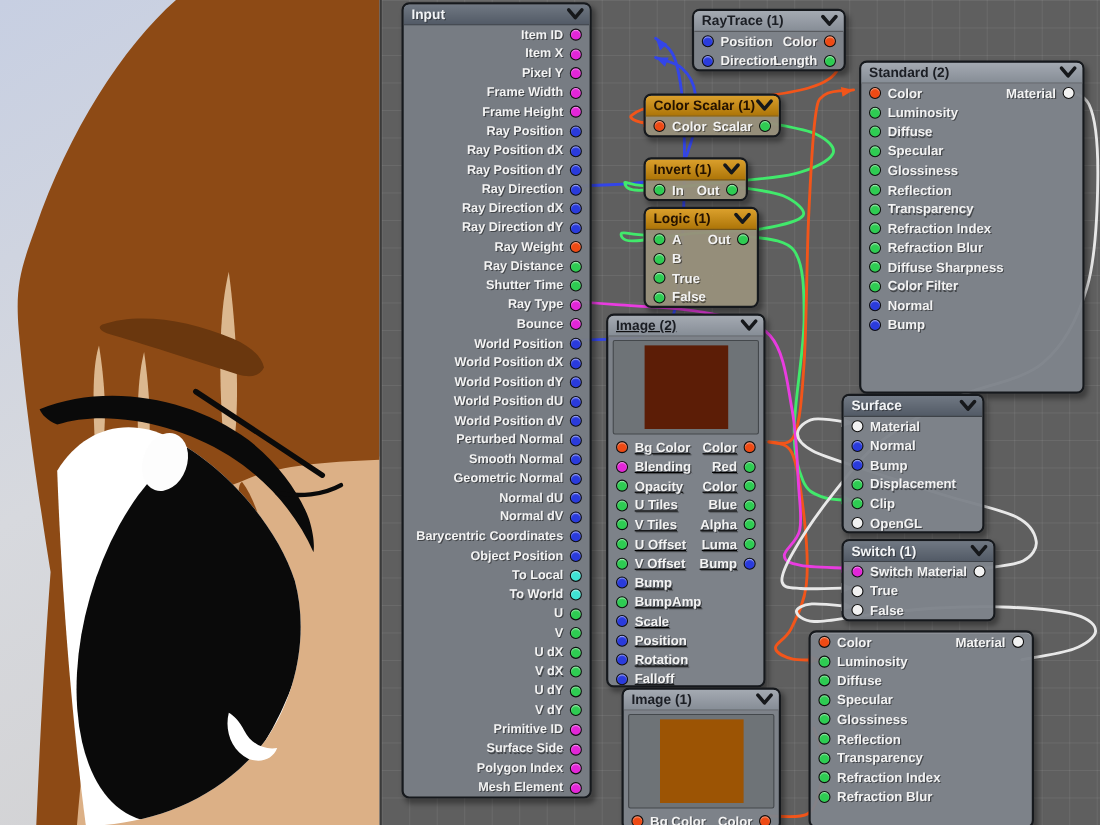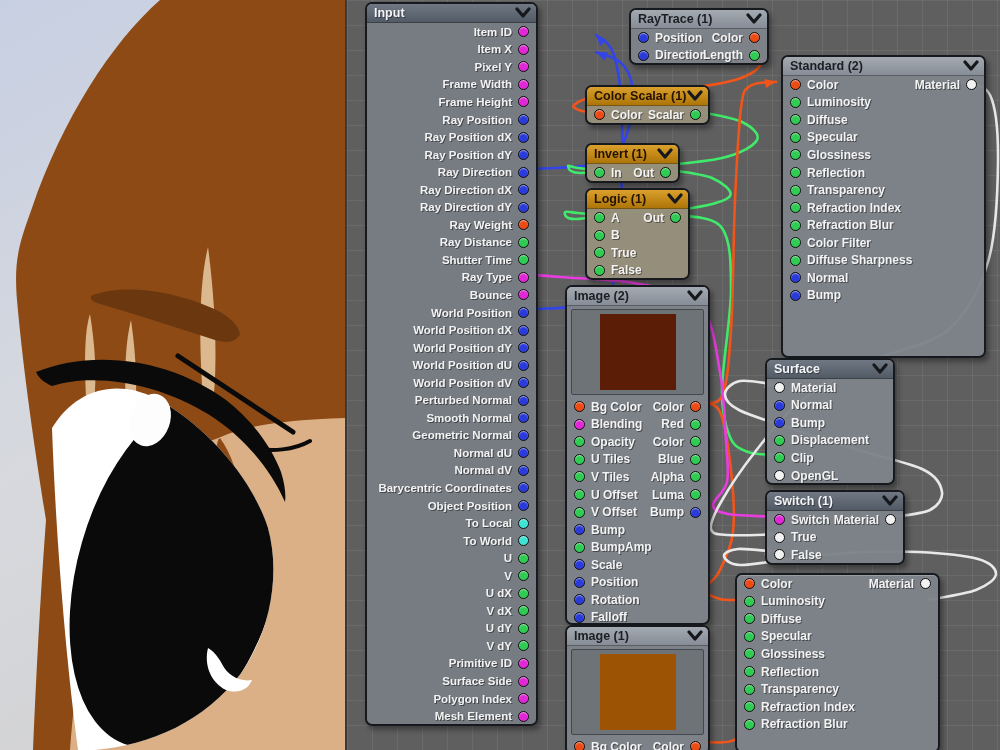--- a/index.html
+++ b/index.html
@@ -421,21 +421,21 @@
             <span class="plabel">True</span>
           </span>
         </div>
         <div class="nrow">
           <span class="lft">
             <span class="dot" style="background: rgb(46, 204, 82);"></span>
             <span class="plabel">False</span>
           </span>
         </div>
       </div>
-      <div class="node light" style="left: 565px; top: 285px; width: 145px; height: 340.15px;">
+      <div class="node light" style="left: 551px; top: 285px; width: 145px; height: 340.15px; text-decoration: underline;">
         <div class="nhead">
           <span class="ttl">Image (2)</span>
           <svg class="chev" width="16" height="12" viewBox="0 0 16 12">
        <path d="M2,2 L8,9 L14,2" fill="none" stroke="#16181b" stroke-width="3.2" stroke-linecap="round" stroke-linejoin="round"></path>
           </svg>
         </div>
         <div class="preview">
           <div class="swatch" style="background: rgb(92, 29, 6);"></div>
         </div>
         <div class="nrow">
@@ -606,27 +606,27 @@
         </div>
         <div class="nrow">
           <span class="lft">
             <span class="dot" style="background: rgb(46, 204, 82);"></span>
             <span class="plabel">Refraction Blur</span>
           </span>
         </div>
         <div class="nrow">
           <span class="lft">
             <span class="dot" style="background: rgb(46, 204, 82);"></span>
+            <span class="plabel">Diffuse Sharpness</span>
+          </span>
+        </div>
+        <div class="nrow">
+          <span class="lft">
+            <span class="dot" style="background: rgb(46, 204, 82);"></span>
             <span class="plabel">Color Filter</span>
-          </span>
-        </div>
-        <div class="nrow">
-          <span class="lft">
-            <span class="dot" style="background: rgb(46, 204, 82);"></span>
-            <span class="plabel">Diffuse Sharpness</span>
           </span>
         </div>
         <div class="nrow">
           <span class="lft">
             <span class="dot" style="background: rgb(42, 59, 220);"></span>
             <span class="plabel">Normal</span>
           </span>
         </div>
         <div class="nrow">
           <span class="lft">

